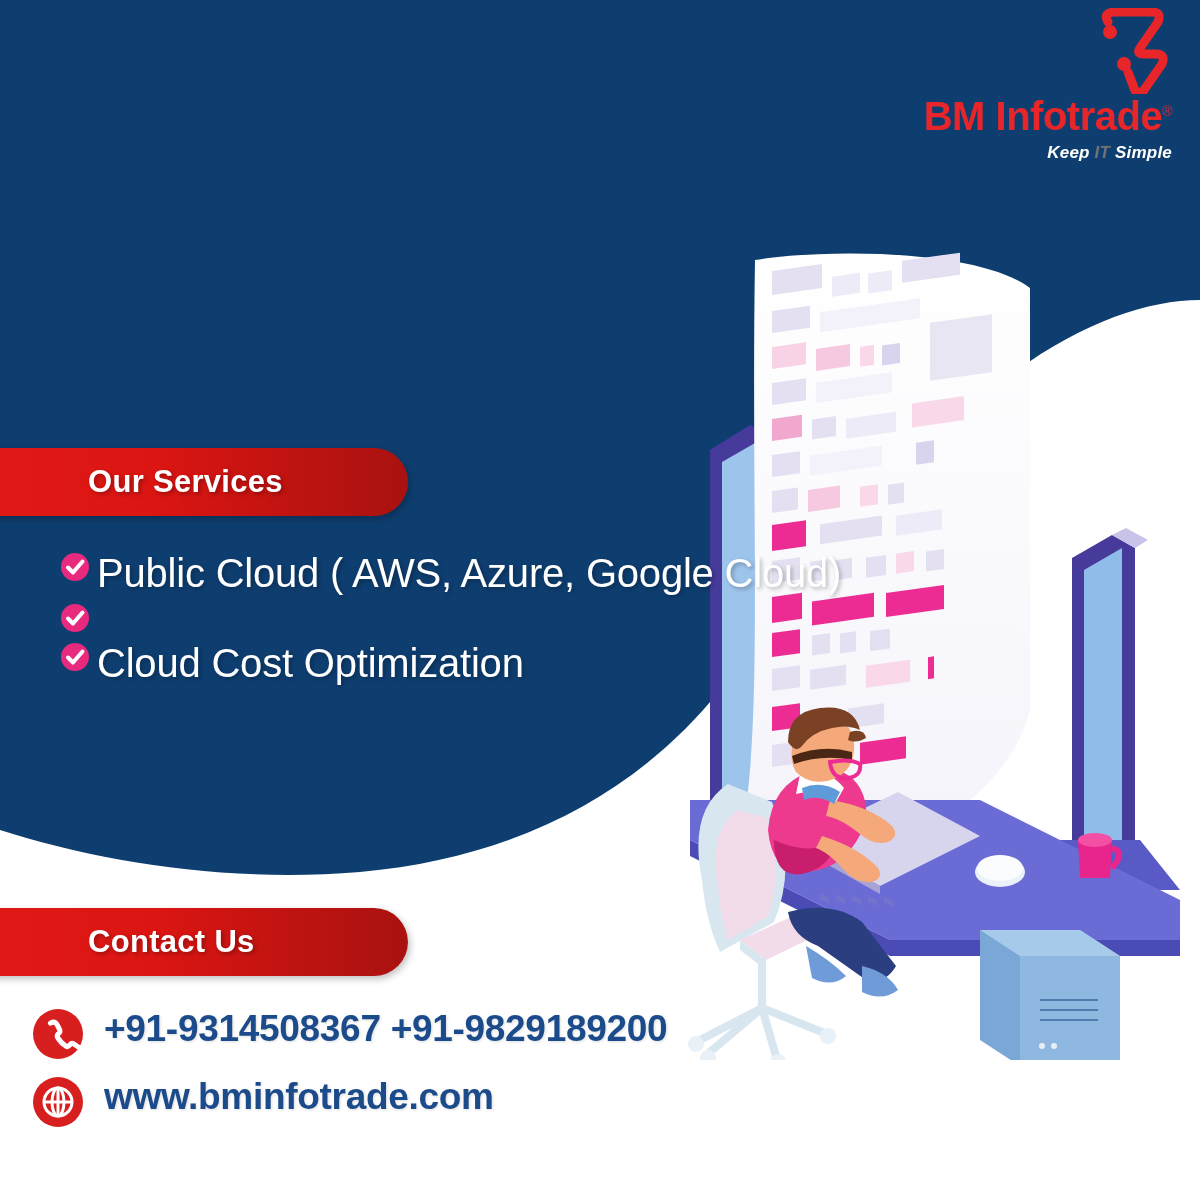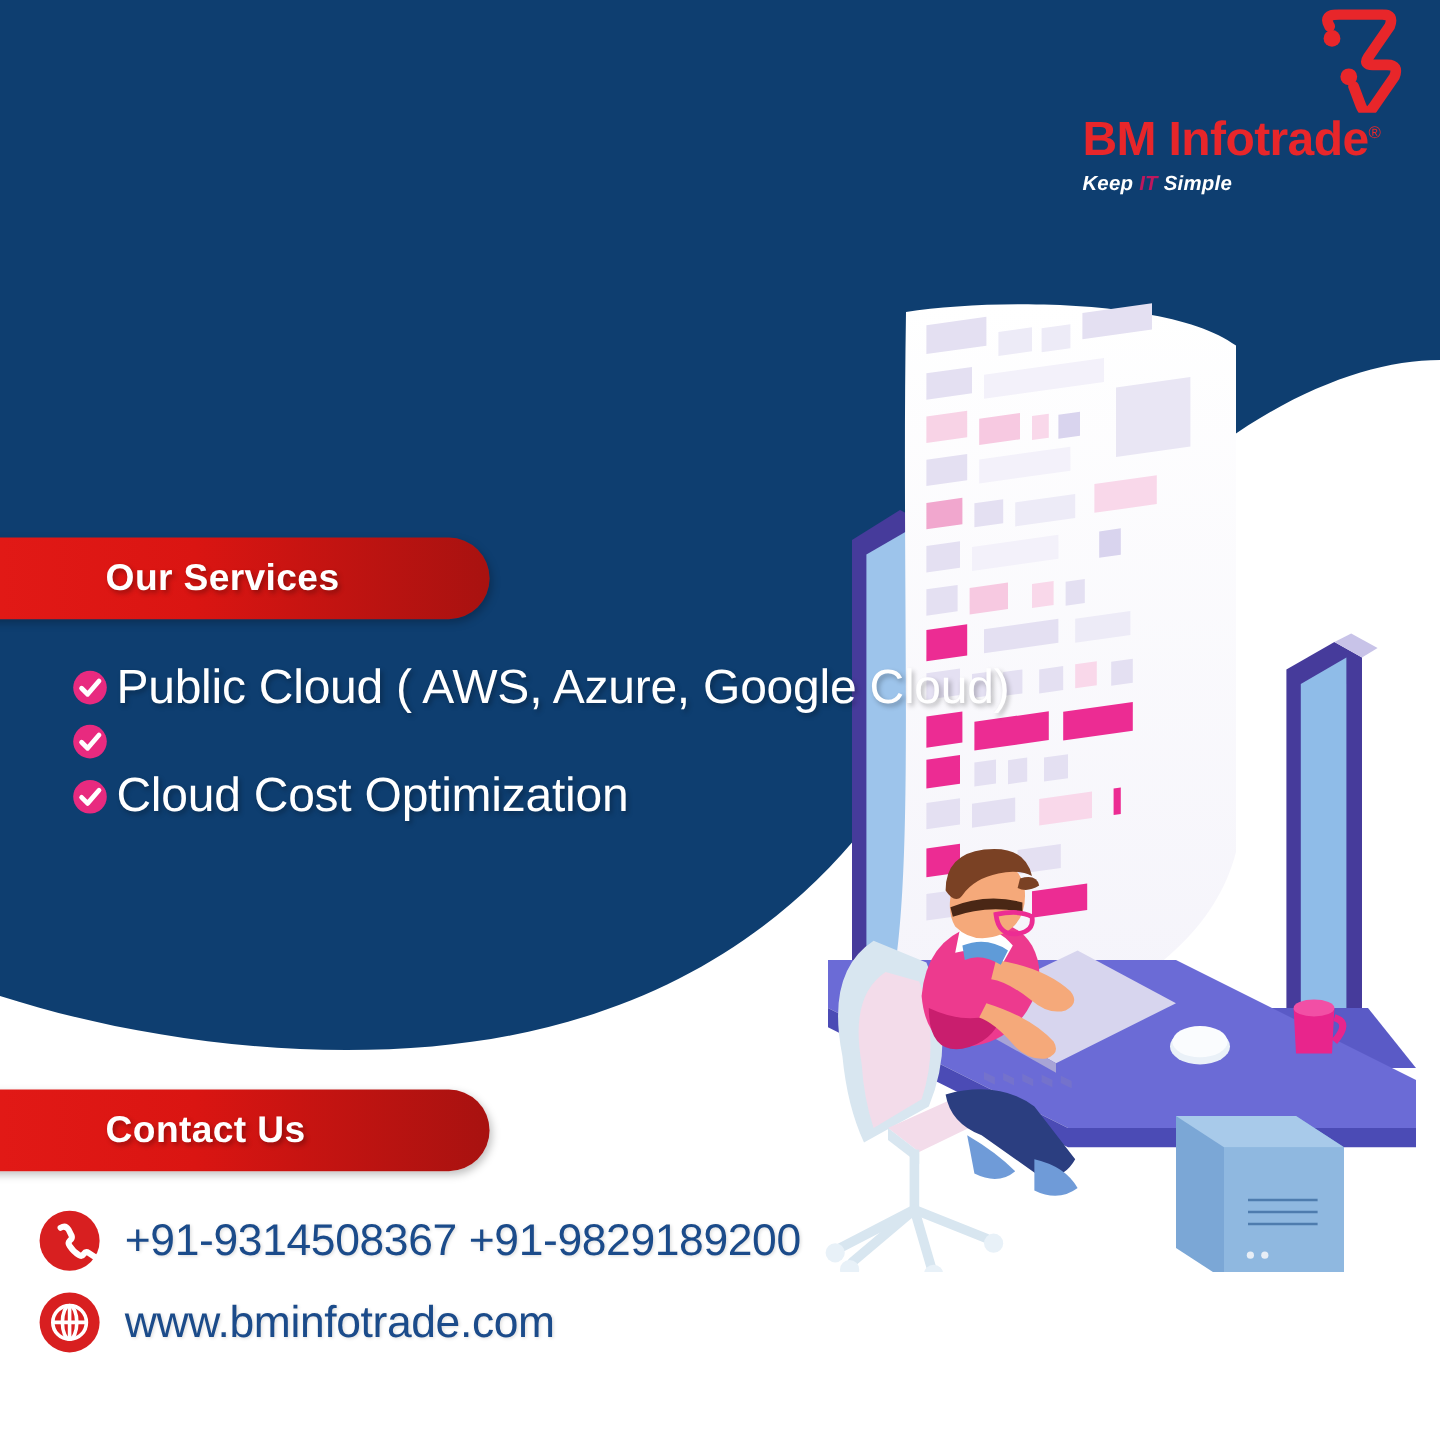--- a/index.html
+++ b/index.html
@@ -26,20 +26,21 @@
     width: 1200px;
     height: 1200px;
   }
 
   
   .logo-block {
     position: absolute;
     top: 8px;
     right: 28px;
     width: 270px;
+    text-align: right;
     z-index: 20;
   }
   .logo-mark {
     display: block;
     margin: 0 0 2px auto;
     width: 78px;
     height: 86px;
   }
   .logo-wordmark {
     display: block;
@@ -59,21 +60,21 @@
   .logo-tagline {
     display: block;
     margin-top: 7px;
     font-size: 17px;
     font-style: italic;
     font-weight: bold;
     color: #ffffff;
     letter-spacing: 0.2px;
     white-space: nowrap;
   }
-  .logo-tagline .it { color: #be185d; }
+  .logo-tagline .it { color: #737373; }
 
   
   .headline {
     position: absolute;
     left: 70px;
     top: 192px;
     z-index: 20;
     color: #ffffff;
     font-size: 84px;
     font-weight: bold;
@@ -112,21 +113,20 @@
     position: absolute;
     left: 60px;
     top: 552px;
     z-index: 20;
     list-style: none;
     margin: 0;
     padding: 0;
   }
   .service-item {
     display: flex;
-    align-items: center;
     margin-bottom: 9px;
     white-space: nowrap;
   }
   .check-badge {
     flex: 0 0 auto;
     width: 30px;
     height: 30px;
     margin-right: 7px;
   }
   .service-text {
@@ -139,22 +139,23 @@
 
   
   .contact-list {
     position: absolute;
     left: 32px;
     top: 1008px;
     z-index: 20;
   }
   .contact-row {
     display: flex;
-    align-items: center;
+    align-items: flex-start;
     margin-bottom: 16px;
+    font-weight: bold;
   }
   .contact-icon {
     flex: 0 0 auto;
     width: 52px;
     height: 52px;
     margin-right: 20px;
   }
   .contact-text {
     color: #1B4B8A;
     font-size: 37px;

